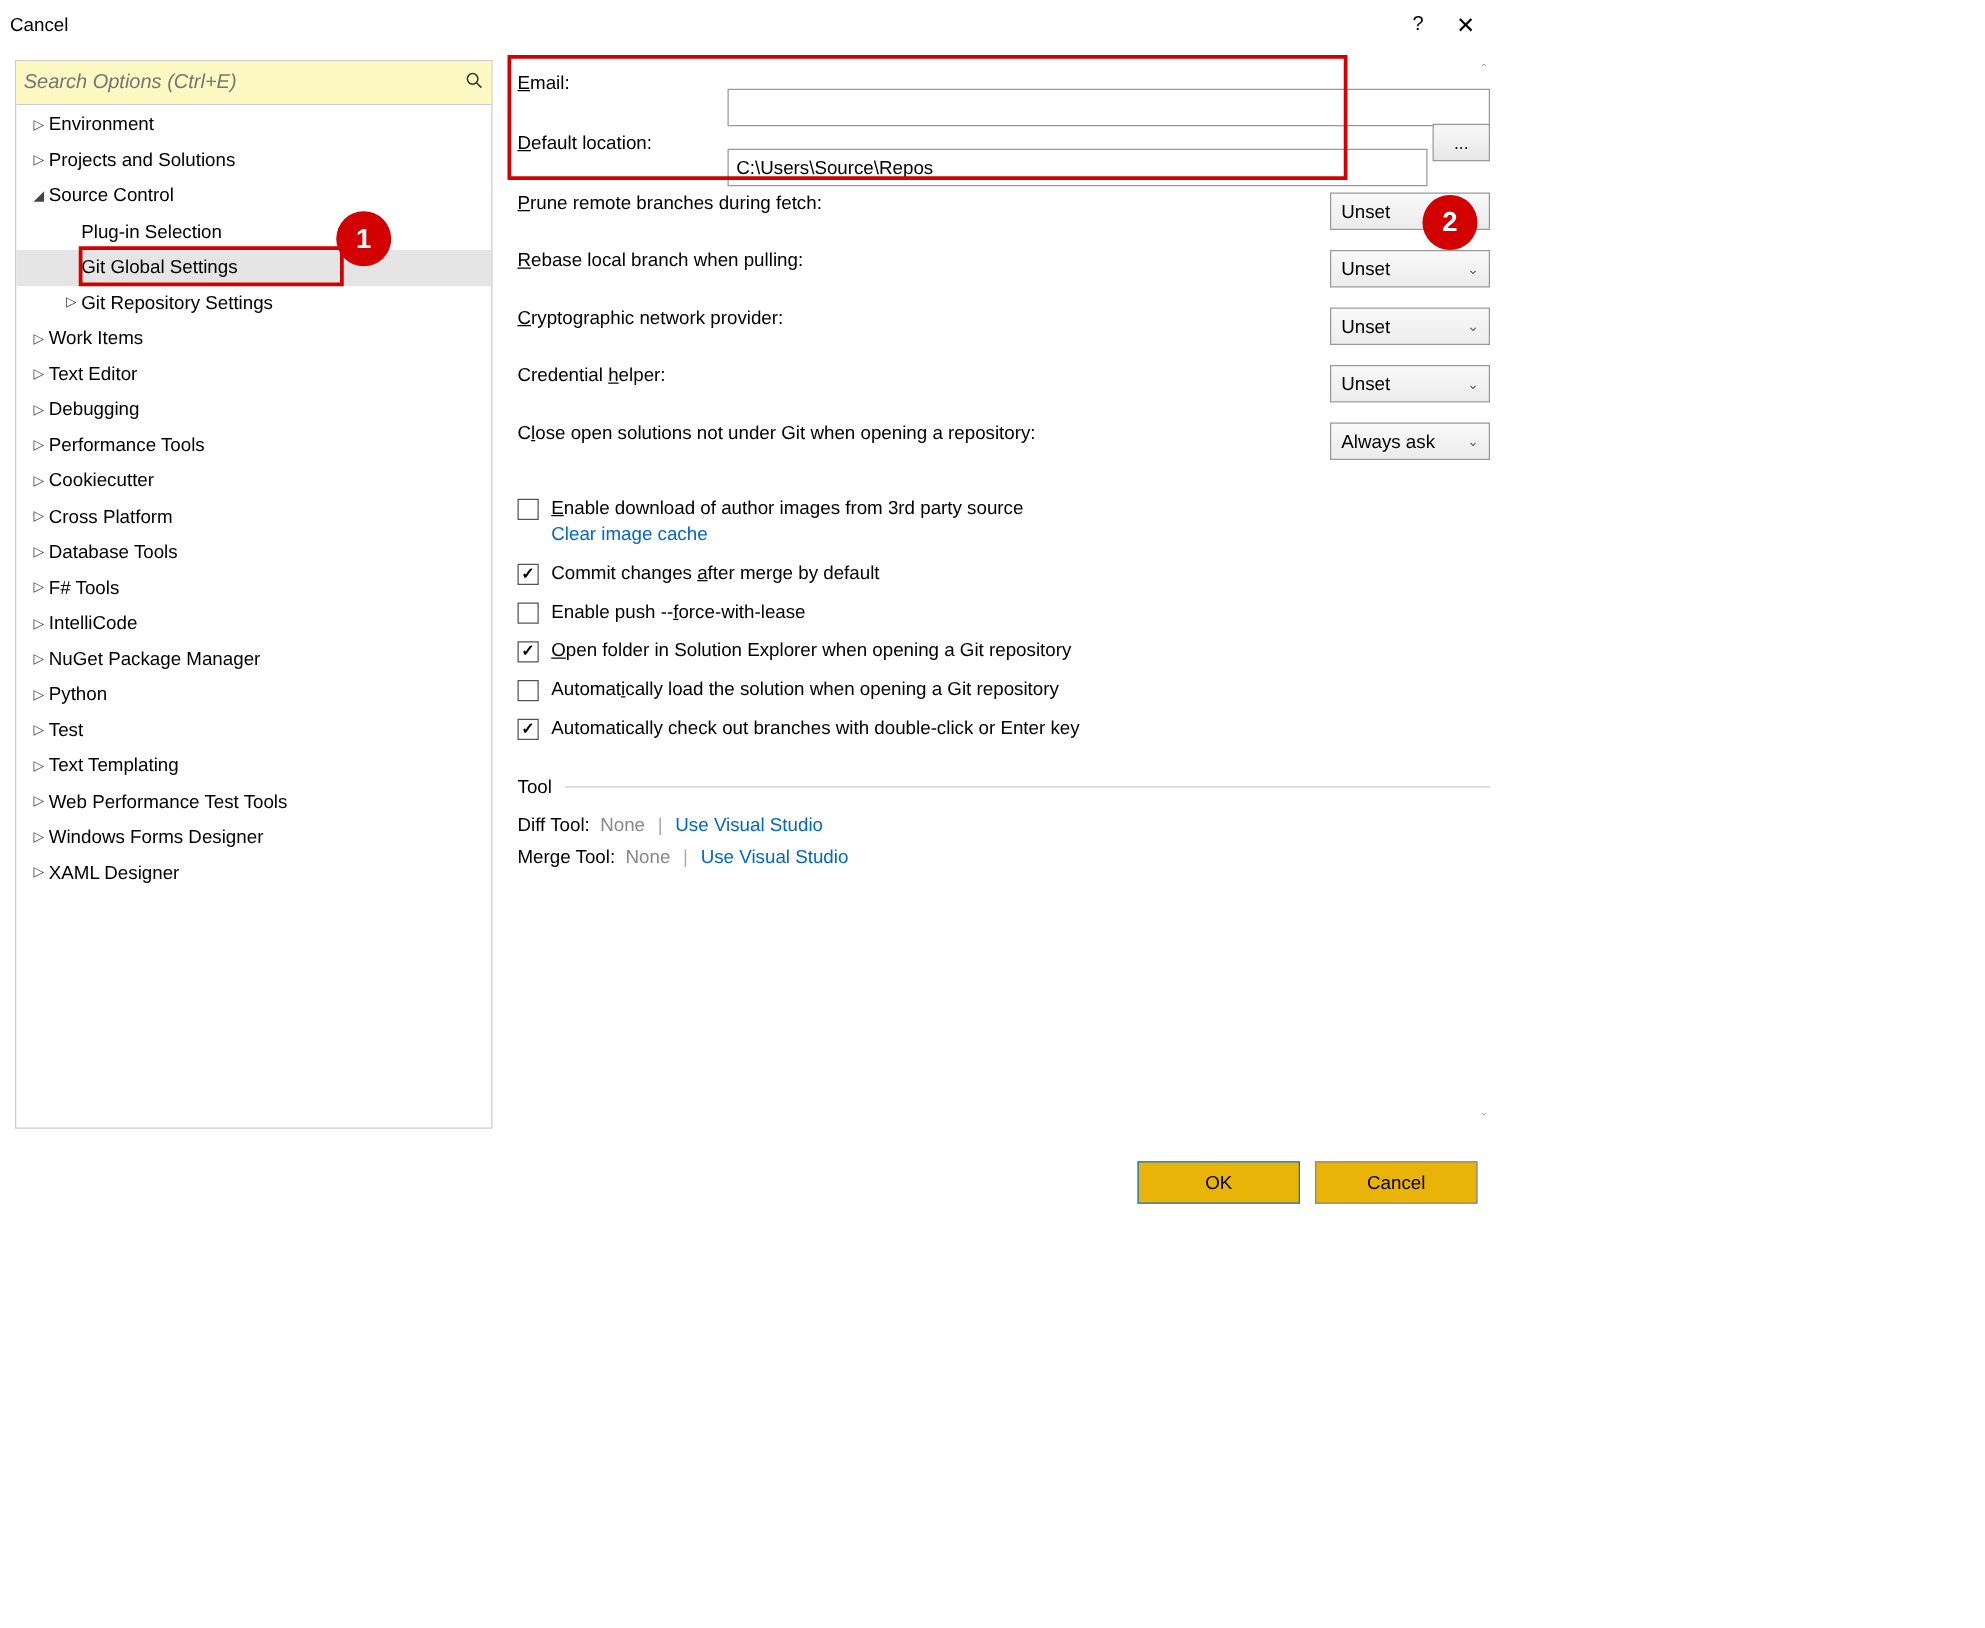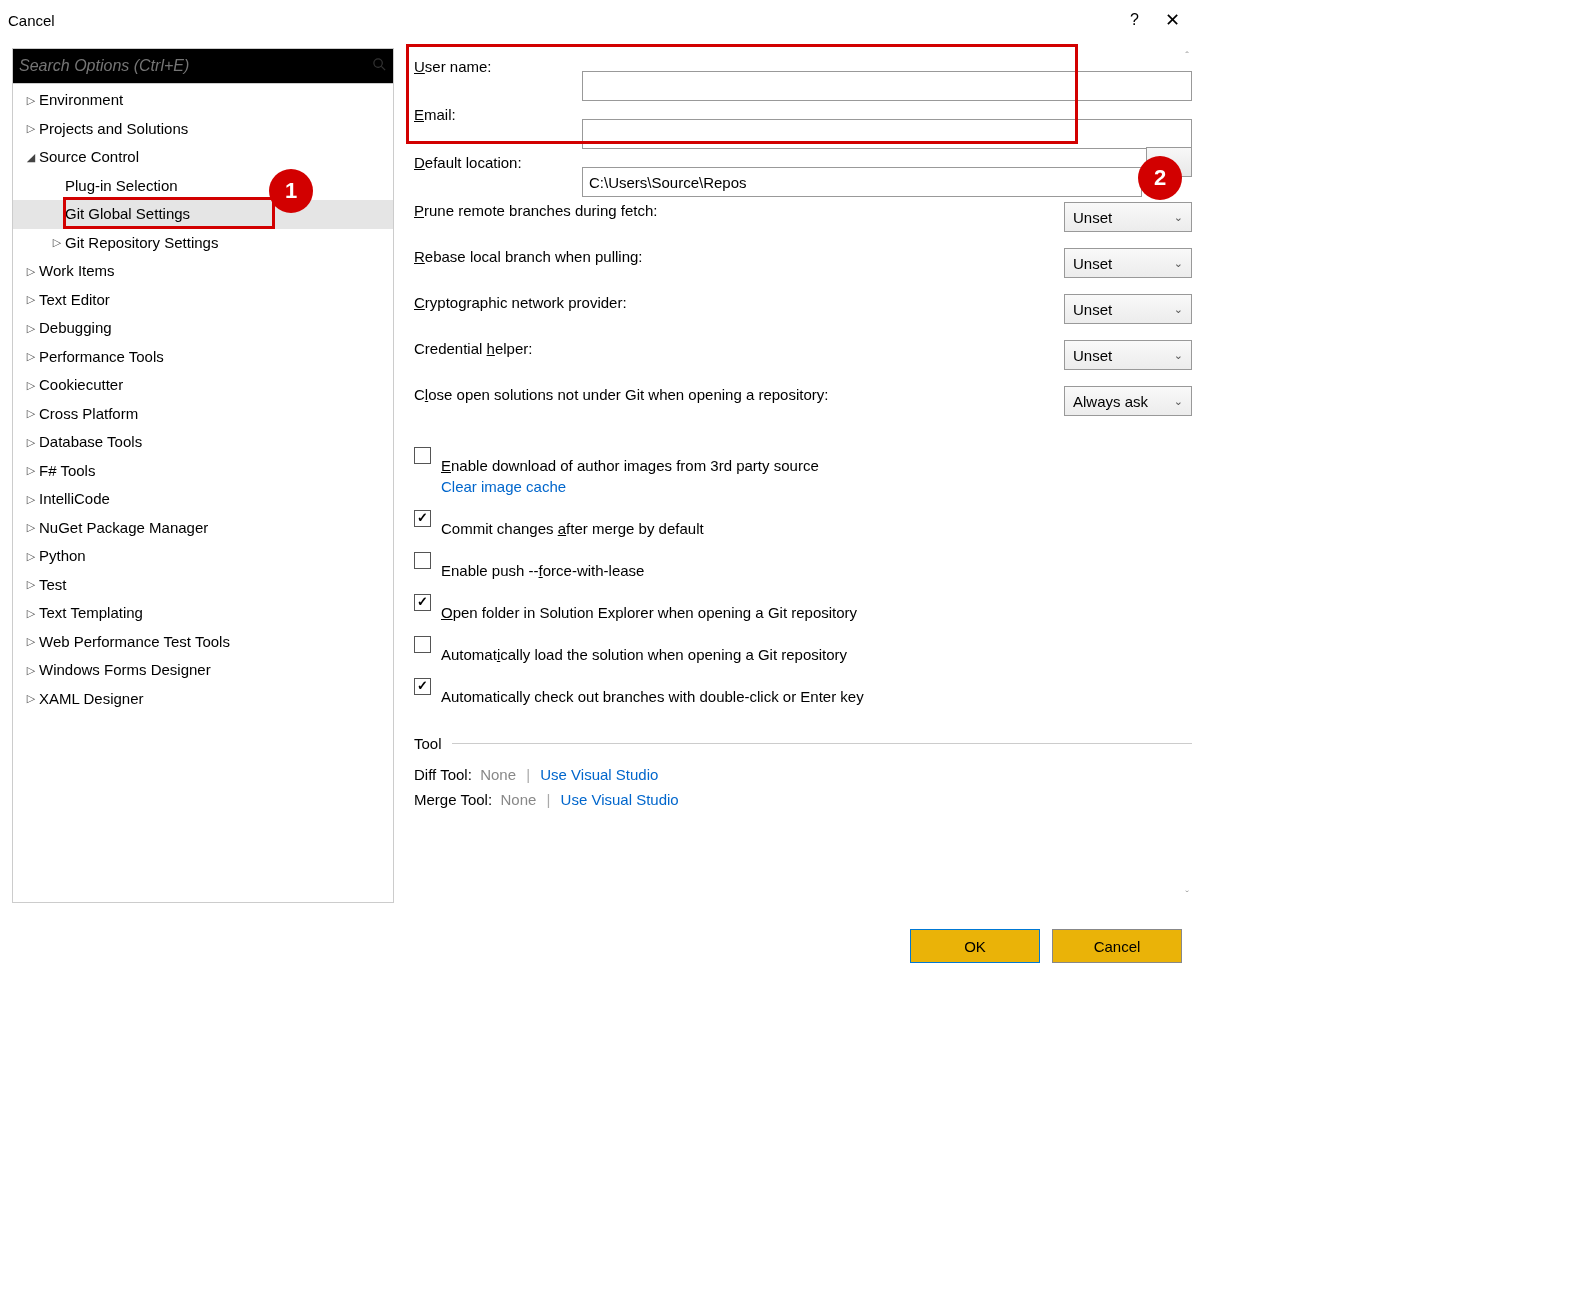--- a/index.html
+++ b/index.html
@@ -45,21 +45,21 @@
   }
   .search {
     width: 100%;
     height: 34px;
     border: none;
     padding: 4px 28px 4px 6px;
     font-size: 16px;
     font-style: italic;
     color:#666;
     outline:none;
-    background: #000000;
+    background: #fef9c3;
   }
   .search-icon{
     position:absolute;
     right:6px;
     font-size:15px;
     color:#333;
     pointer-events:none;
   }
   .tree {
     flex:1;
@@ -159,21 +159,21 @@
     line-height:1.4;
   }
   .check-row .cbox{
     width:17px;height:17px;border:1px solid #555;margin-top:3px;
     display:flex;align-items:center;justify-content:center;
     font-size:13px;
     flex-shrink:0;
     background:#fff;
   }
   .check-row.checked .cbox::after{content:"✓";font-weight:bold;}
-  .check-row .clabel{font-size:15px;margin-top:11px;}
+  .check-row .clabel{font-size:15px;}
   .linklike{color:#0066cc;cursor:default;}
   .section-header{
     display:flex;align-items:center;gap:10px;margin:28px 0 14px 0;
   }
   .section-header .txt{font-size:15px;}
   .section-header .line{flex:1;height:1px;background:#ccc;}
   .tool-row{font-size:15px;margin-bottom:8px;}
   .tool-row .none{color:#888;}
   .tool-row .sep{color:#aaa;margin:0 6px;}
   .buttons{
@@ -311,24 +311,20 @@
         </div>
       <div class="red-circle" style="left:256px;top:120px">1</div>
     </div>
 
     <div class="main">
 
       <div class="red-box" style="left:-2px;top:-4px;width:672px;height:100px"></div>
       <div class="red-circle" style="right:10px;top:108px">2</div>
 
       <div class="row">
-        <div class="lbl"><span class="u">U</span>ser name:</div>
-        <input type="text" value="" style="">
-      </div>
-      <div class="row">
         <div class="lbl"><span class="u">E</span>mail:</div>
         <input type="text" value="" style="">
       </div>
       <div class="row">
         <div class="lbl"><span class="u">D</span>efault location:</div>
         <input type="text" value="C:\Users\Source\Repos" style="">
         <div class="browse">...</div>
       </div>
 
       <div style="height:8px"></div>

